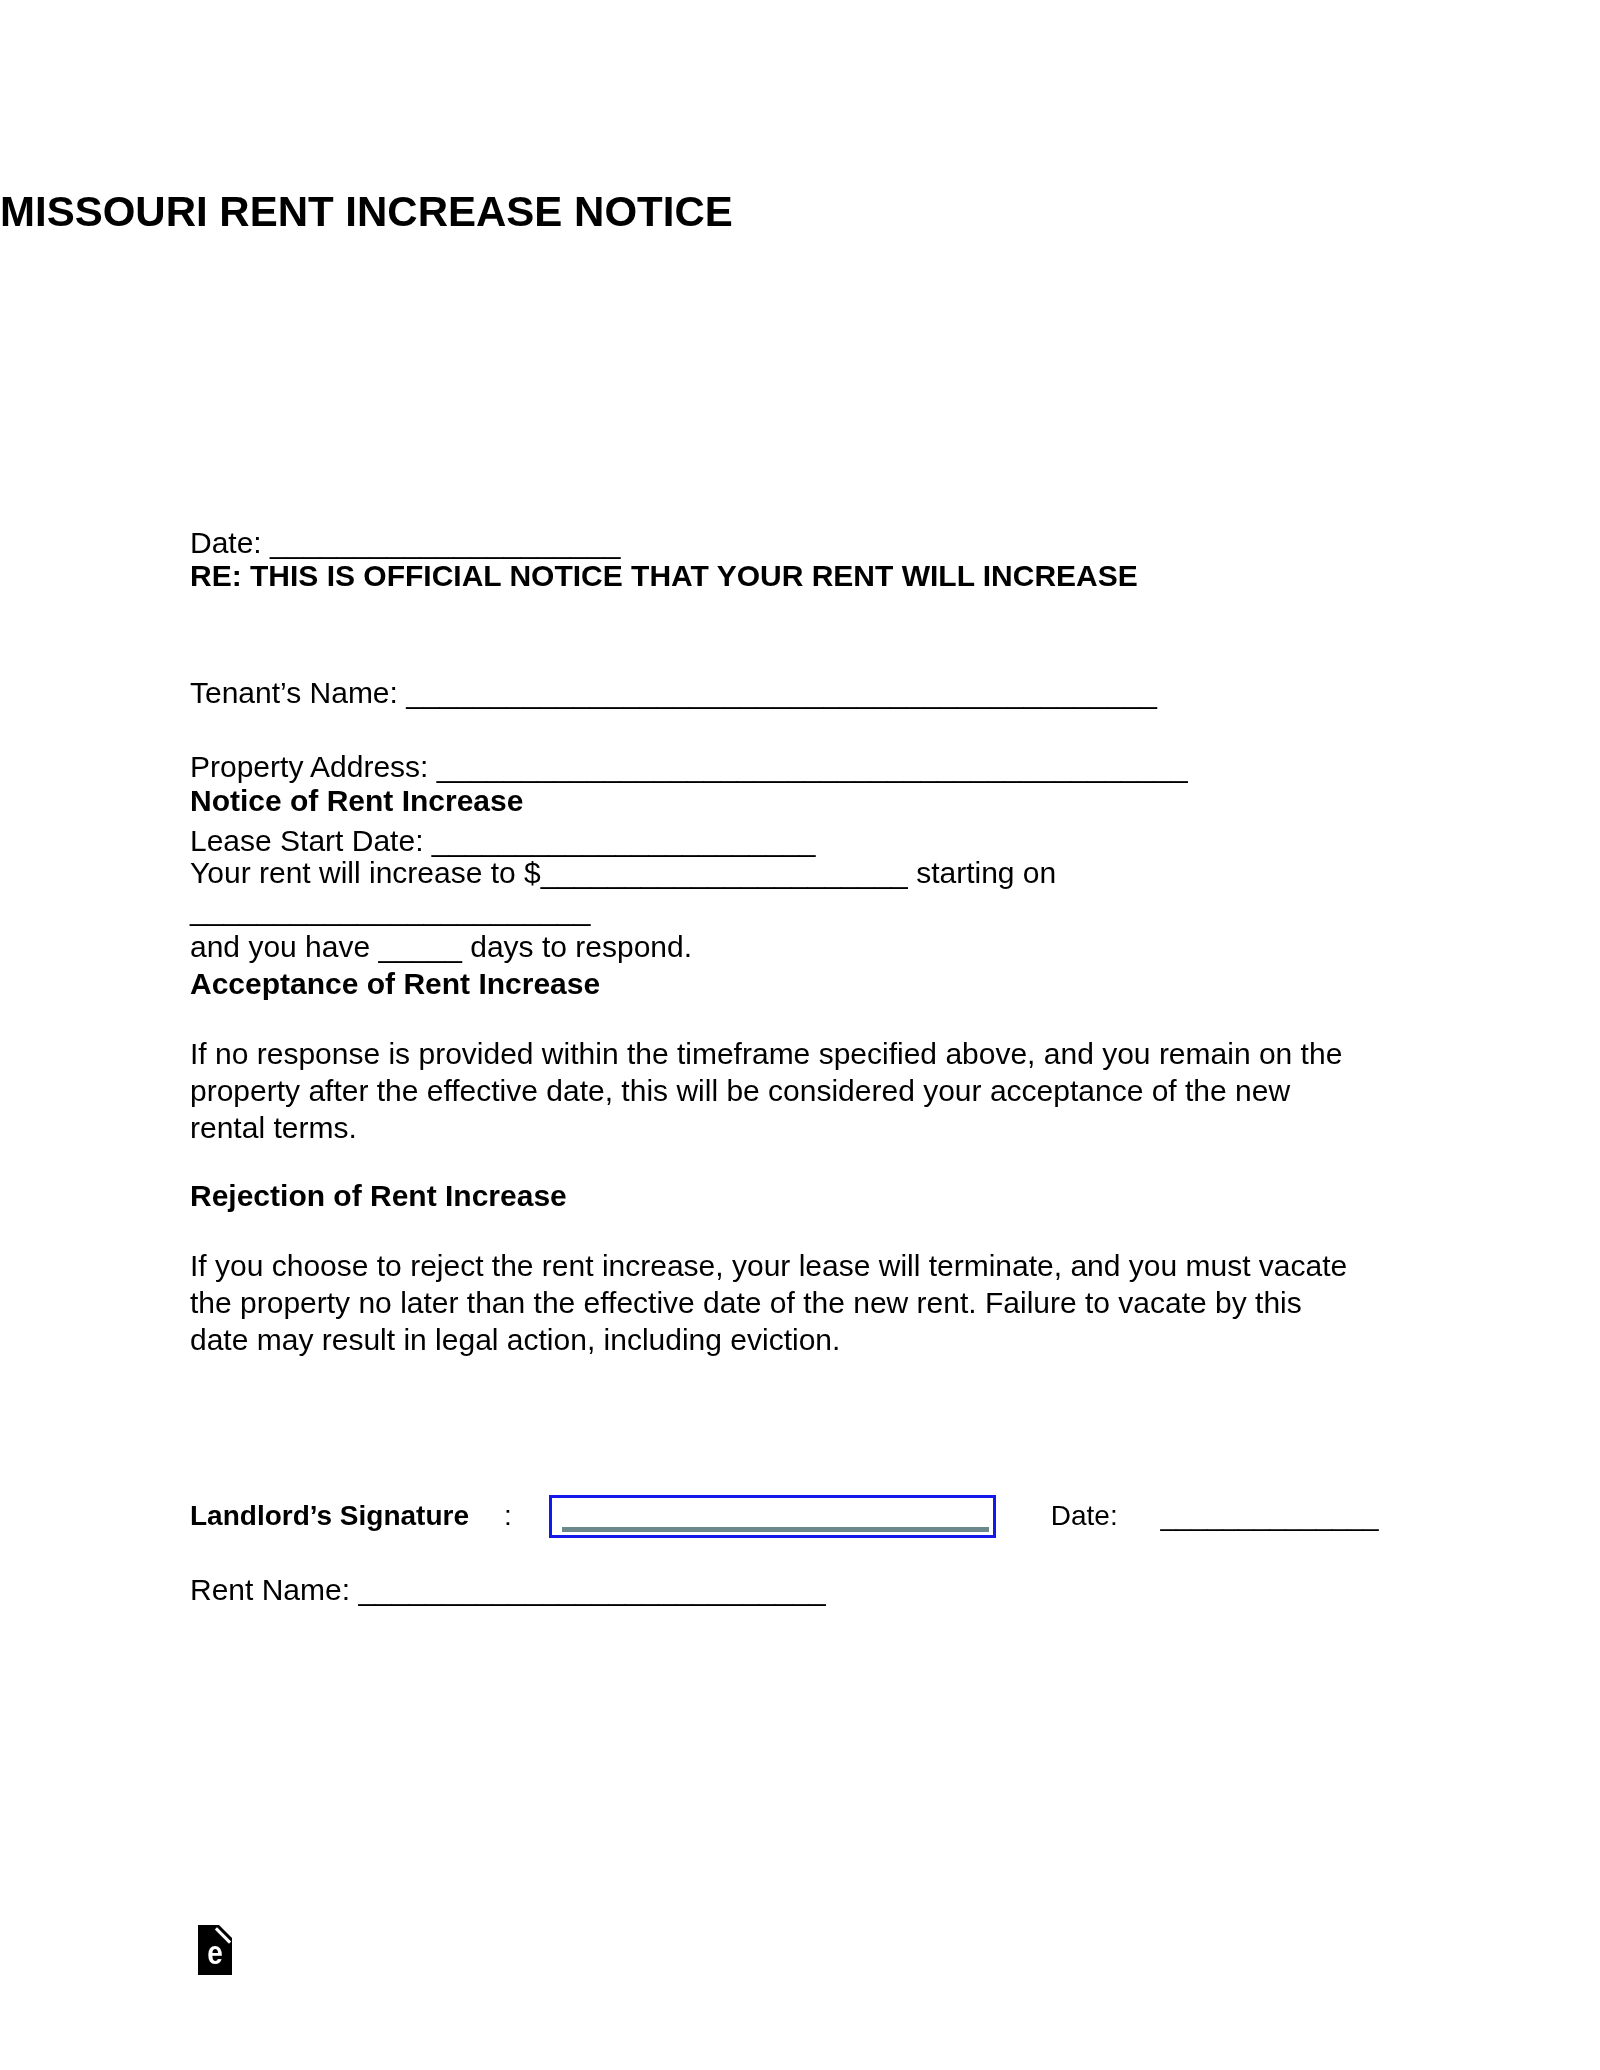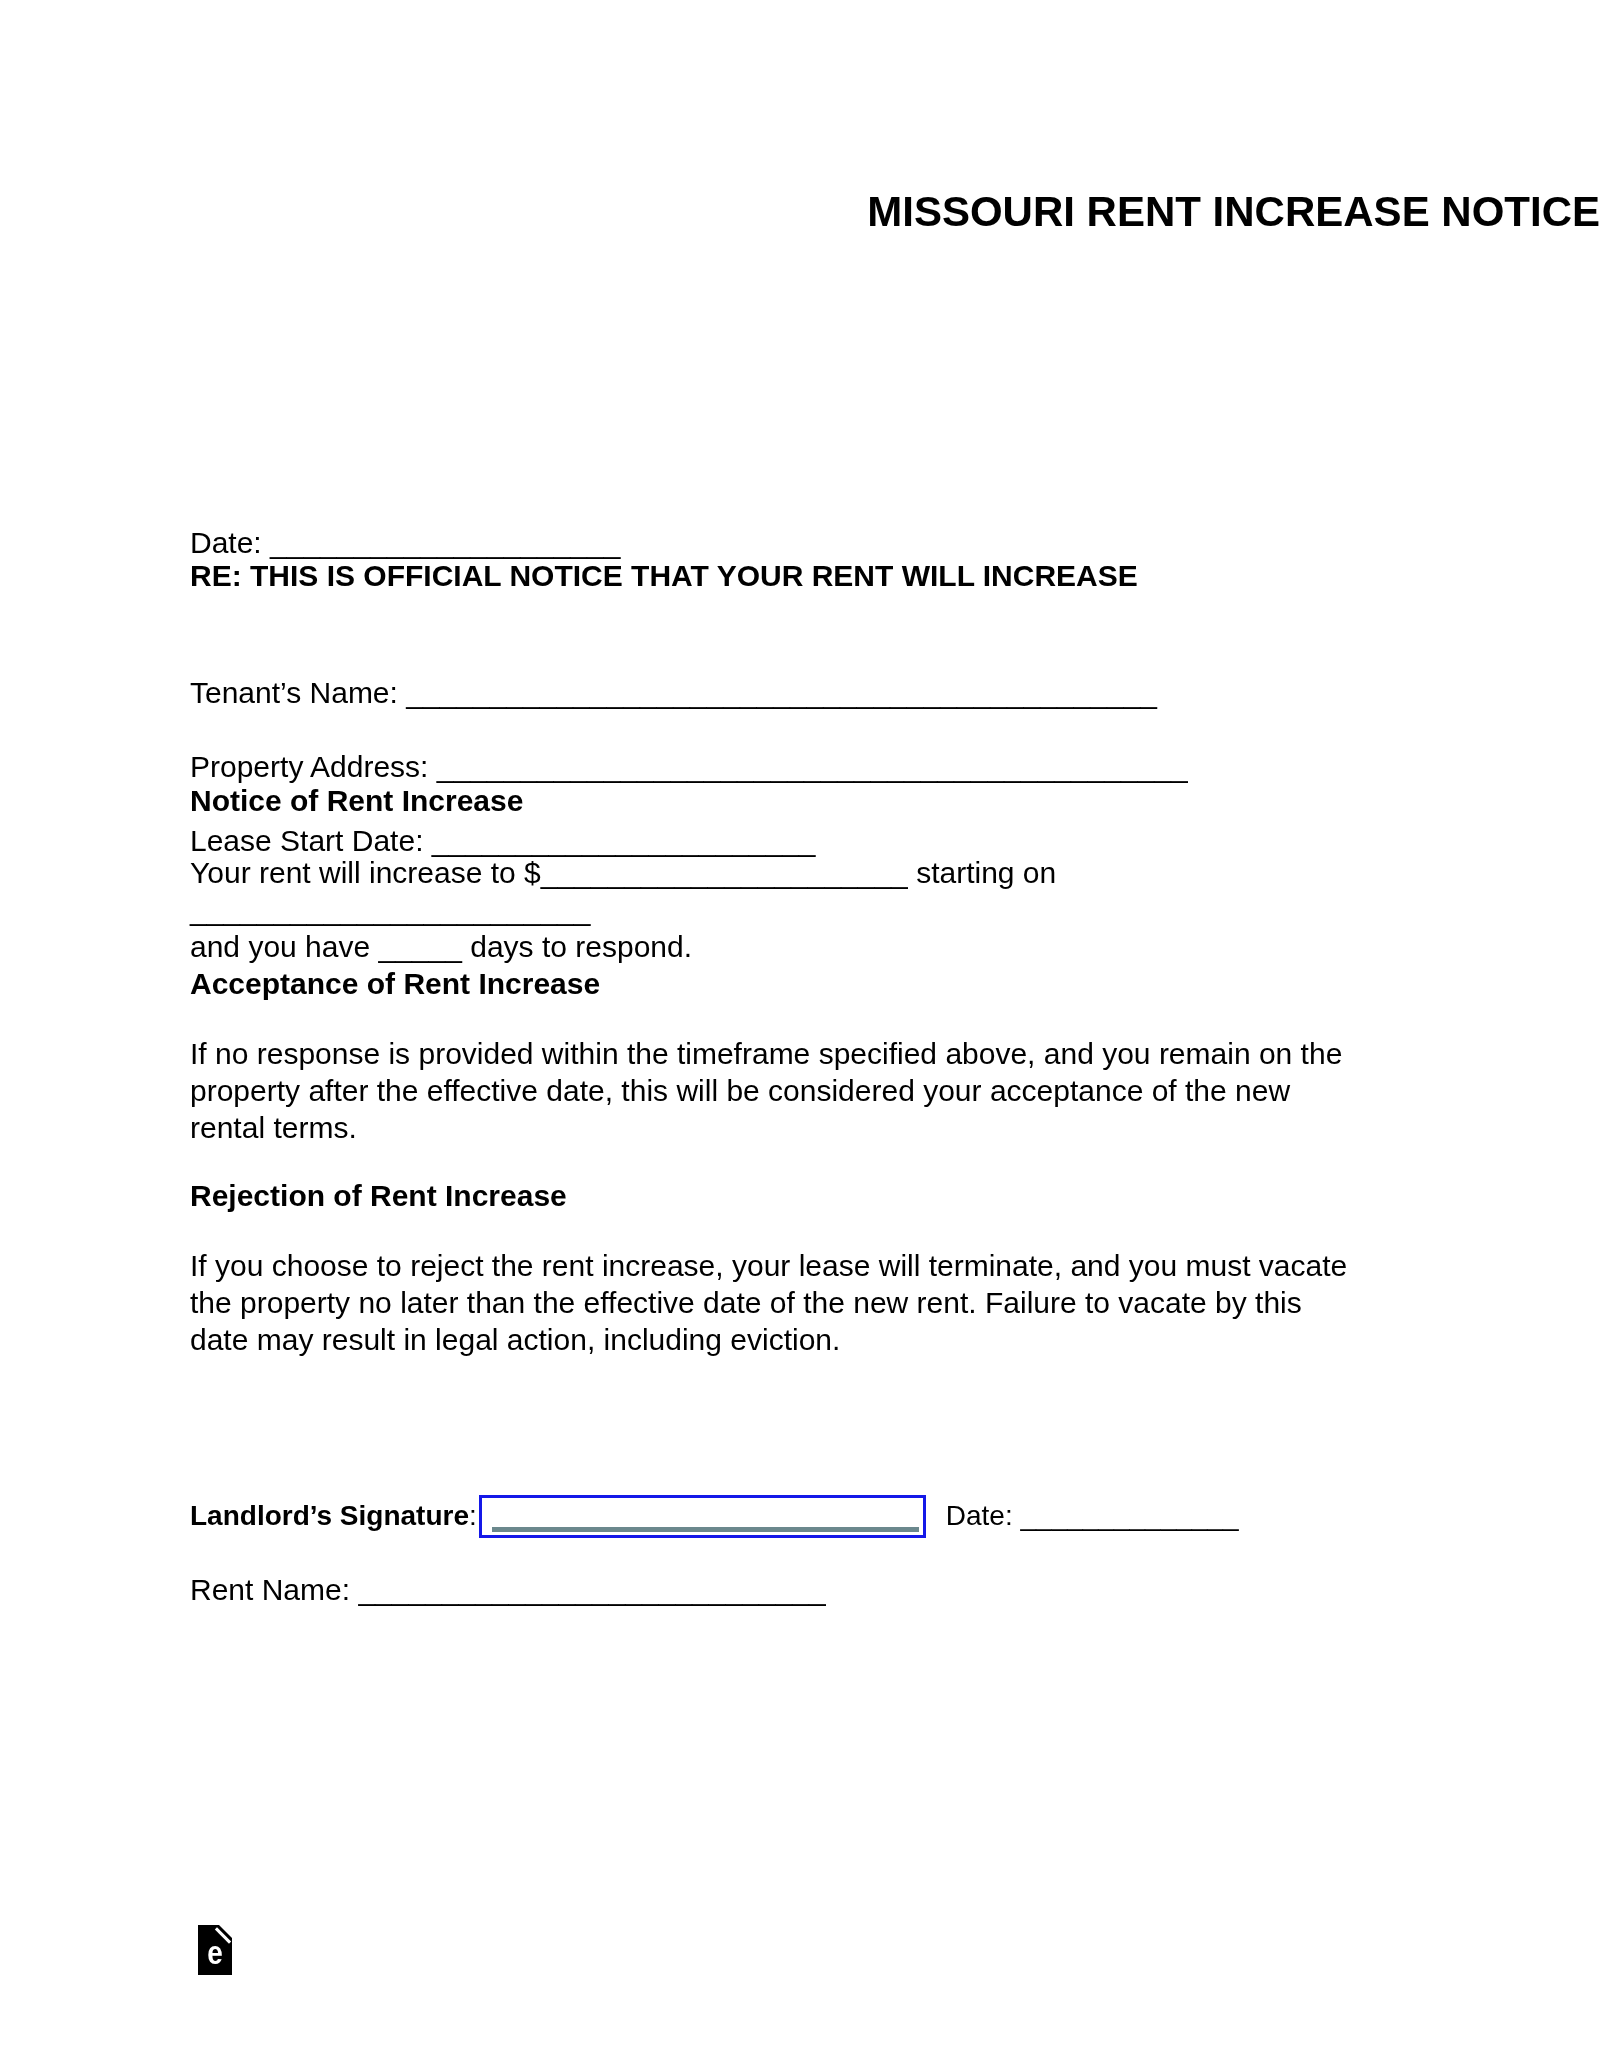--- a/index.html
+++ b/index.html
@@ -8,25 +8,25 @@
     font-family:"Liberation Sans","DejaVu Sans",sans-serif;
     position:relative;overflow:hidden;
   }
   .page{position:absolute;inset:0;}
   .abs{position:absolute;left:190px;width:1220px;}
   .line{font-size:30px;line-height:37px;white-space:pre-line;}
   .line span{white-space:pre-wrap;}
   .b{font-weight:bold;}
   .title{
     position:absolute;top:189px;left:0;width:1600px;margin:0;
-    text-align:right;font-size:42px;line-height:46px;font-weight:bold;
+    text-align:left;font-size:42px;line-height:46px;font-weight:bold;
   }
   .sig-row{
     position:absolute;left:190px;top:1494px;height:44px;width:1220px;
-    display:flex;align-items:center;font-size:28px;
+    display:flex;align-items:center;font-size:28px;gap:35px;
   }
   .sig-row span{white-space:pre-wrap;}
   .sig-box{
     width:447px;height:43px;box-sizing:border-box;
     border:3px solid #1418e8;background:#ffffff;position:relative;
     flex:0 0 auto;margin-left:2px;
   }
   .sig-box-line{
     position:absolute;left:10px;right:4px;bottom:3px;height:5px;
     background:#6b888d;

